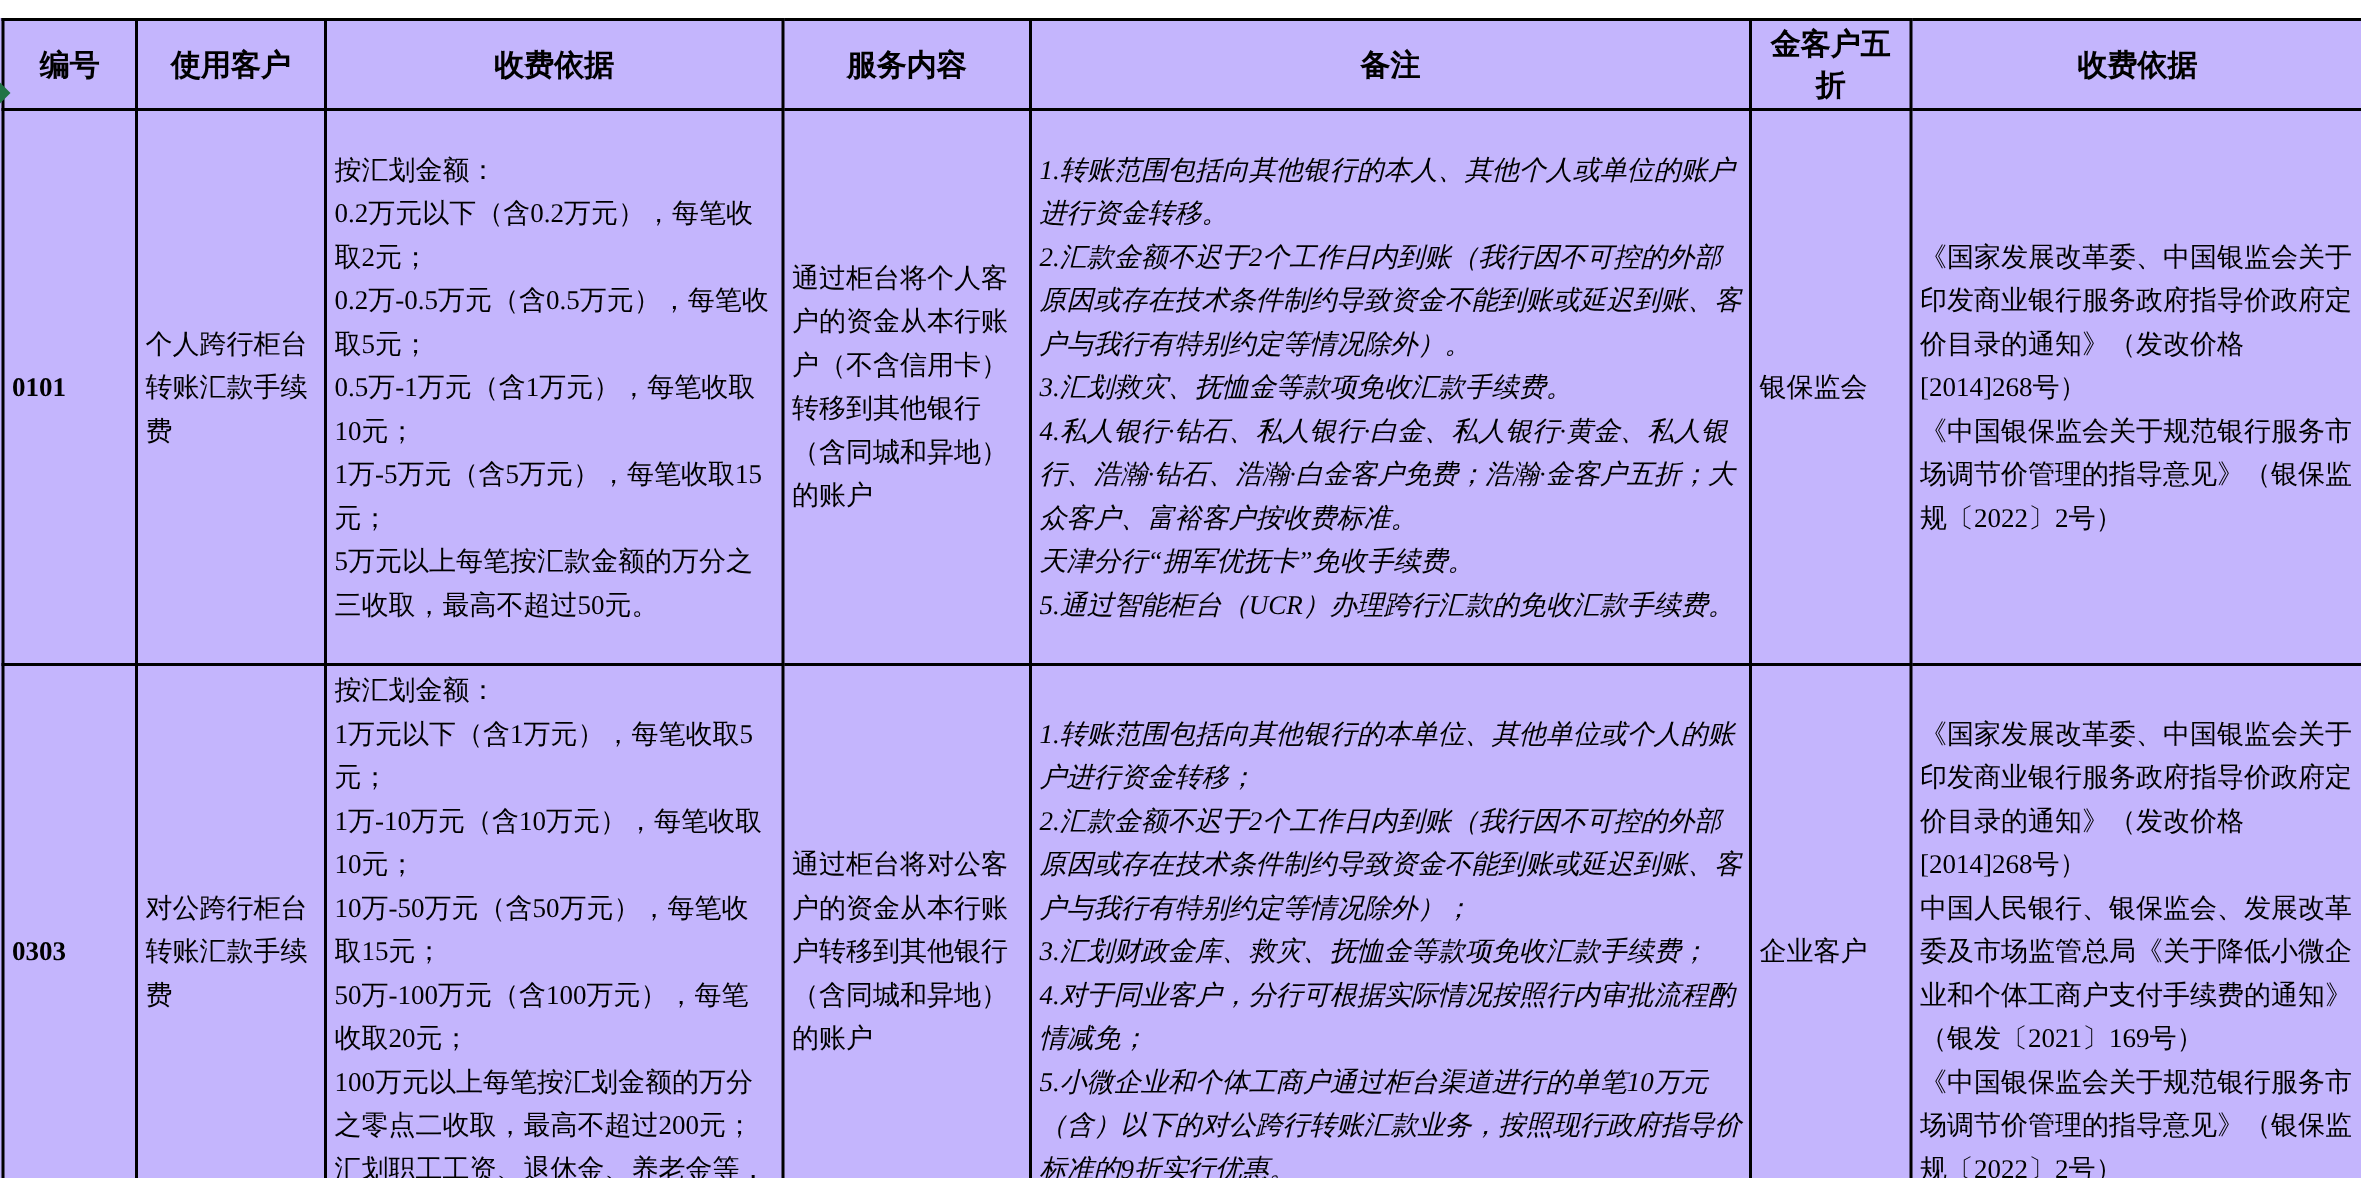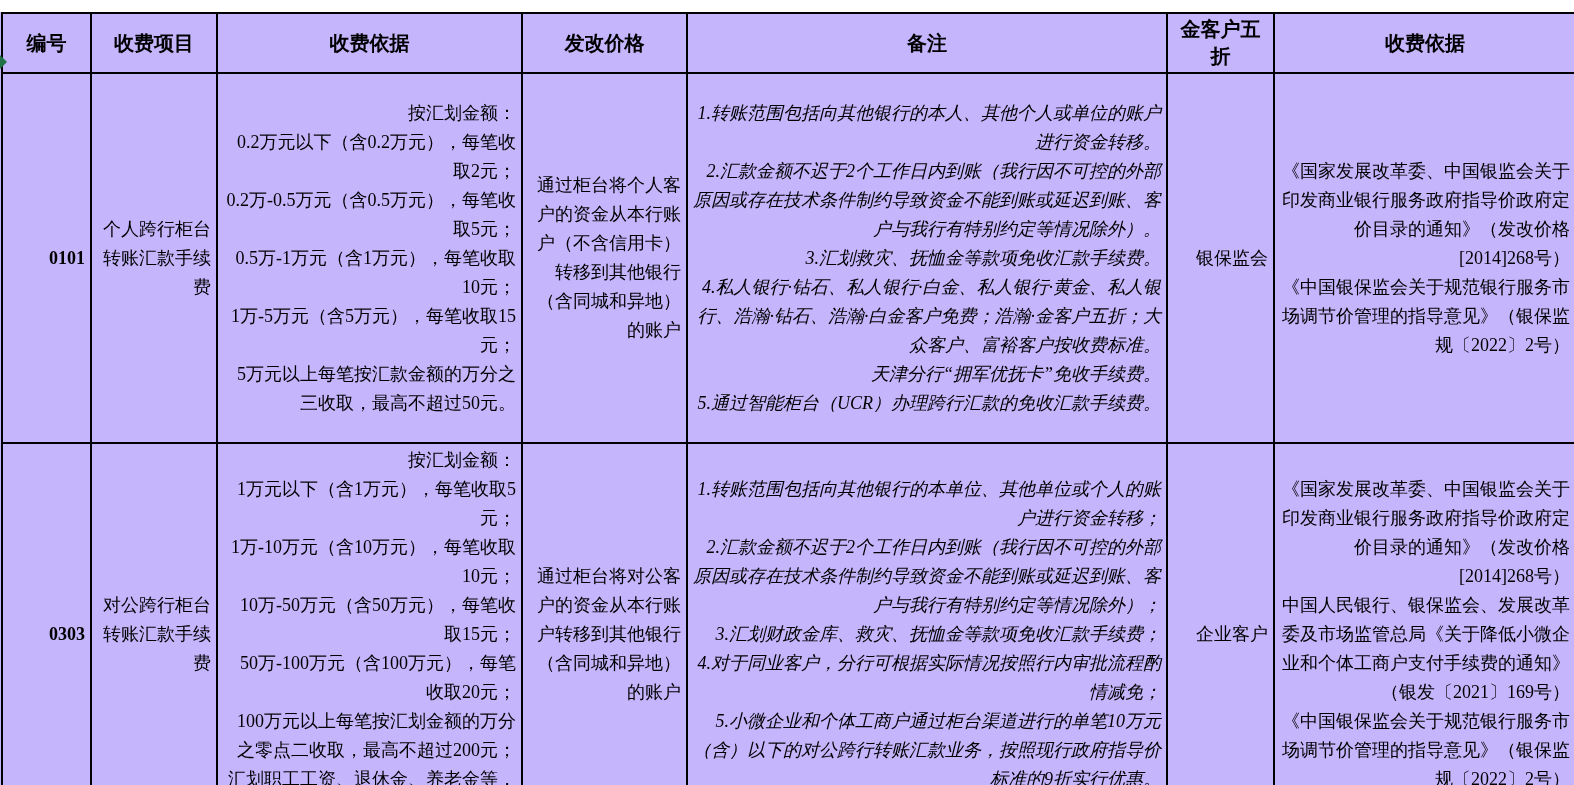--- a/index.html
+++ b/index.html
@@ -35,21 +35,21 @@
     font-weight: bold;
     text-align: center;
     vertical-align: middle;
     padding: 2px 4px;
     height: 42px;
   }
   table.fee-table td {
     font-size: 18px;
     line-height: 29px;
     vertical-align: middle;
-    text-align: right;
+    text-align: left;
     padding: 2px 5px;
   }
   td.pre { white-space: pre-line; }
   td.code-cell { padding-left: 9px; font-size: 19px; font-weight: bold; }
   td.item-cell { padding-left: 6px; border-radius: 27px; }
   td.standard-cell { padding: 2px 4px 2px 4px; }
   td.service-cell { padding: 2px 3px; }
   td.remarks-cell { padding: 2px 8px 2px 7px; font-style: italic; }
   td.customer-cell { padding-left: 5px; }
   td.basis-cell { padding: 2px 4px 2px 5px; text-align: left; }
@@ -79,23 +79,23 @@
       <col style="width:126px">
       <col style="width:305px">
       <col style="width:165px">
       <col style="width:480px">
       <col style="width:107px">
       <col style="width:302px">
     </colgroup>
     <thead>
       <tr>
         <th>编号</th>
-        <th>收费项目</th>
+        <th>使用客户</th>
         <th>收费依据</th>
-        <th>发改价格</th>
+        <th>服务内容</th>
         <th>备注</th>
         <th>金客户五折</th>
         <th>收费依据</th>
       </tr>
     </thead>
     <tbody>
       <tr class="data-row-1">
         <td class="code-cell">0101</td>
         <td class="item-cell">个人跨行柜台转账汇款手续费</td>
         <td class="standard-cell pre">按汇划金额：

